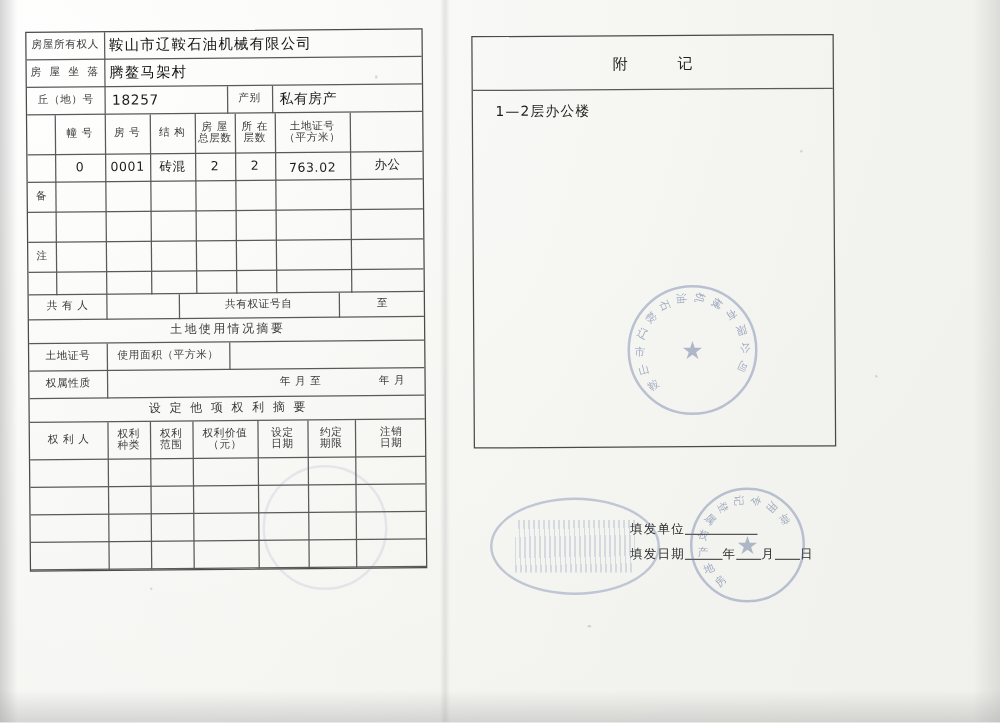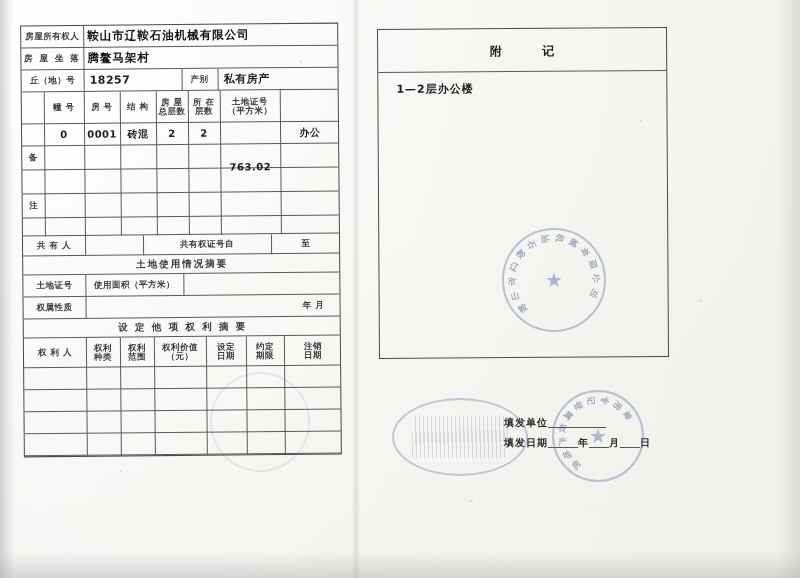--- a/index.html
+++ b/index.html
@@ -12,21 +12,20 @@
     height: 578px;
     overflow: hidden;
     font-family: "DejaVu Sans", sans-serif;
   }
   #page {
     position: relative;
     width: 800px;
     height: 578px;
     background: #e5e5e5;
     overflow: hidden;
-    font-weight: bold;
   }
   
   .paper-tint {
     position: absolute;
     left: 0; top: 0; right: 0; bottom: 0;
     background:
       radial-gradient(ellipse at 12% 12%, rgba(250,250,248,0.0) 0%, rgba(238,238,234,0.55) 78%),
       linear-gradient(105deg, #ffffff 0%, #fbfbf9 40%, #f3f3ef 100%);
     pointer-events: none;
   }
@@ -312,38 +311,39 @@
     <div class="cell lbl two-line" style="left:198px;top:66px;width:60px;height:32px;">
         <span>土地证号</span>
         <span>（平方米）</span>
       </div>
 
     <div class="cell val" style="left:22px;top:98px;width:40px;height:22px;">0</div>
     <div class="cell val" style="left:62px;top:98px;width:36px;height:22px;">0001</div>
     <div class="cell val" style="left:98px;top:98px;width:36px;height:22px;">砖混</div>
     <div class="cell val" style="left:134px;top:98px;width:32px;height:22px;">2</div>
     <div class="cell val" style="left:166px;top:98px;width:32px;height:22px;">2</div>
-    <div class="cell val" style="left:198px;top:98px;width:60px;height:26px;margin-top:32px;">763.02</div>
+    <div class="cell val" style="left:198px;top:98px;width:60px;height:26px;">763.02</div>
     <div class="cell val" style="left:258px;top:98px;width:60px;height:22px;">办公</div>
 
     <div class="cell lbl" style="left:0;top:120px;width:22px;height:24px;">备</div>
     <div class="cell lbl" style="left:0;top:168px;width:22px;height:24px;">注</div>
 
     <div class="cell lbl" style="left:0;top:210px;width:62px;height:20px;">共 有 人</div>
     <div class="cell val" style="left:62px;top:210px;width:58px;height:20px;"></div>
     <div class="cell lbl" style="left:120px;top:210px;width:128px;height:20px;">共有权证号自</div>
     <div class="cell lbl" style="left:248px;top:210px;width:70px;height:20px;">至</div>
 
     <div class="cell lbl" style="left:0;top:230px;width:318px;height:19px;letter-spacing:2px;font-size:9.5px;">土地使用情况摘要</div>
 
     <div class="cell lbl" style="left:0;top:249px;width:62px;height:22px;">土地证号</div>
     <div class="cell lbl" style="left:62px;top:249px;width:98px;height:22px;">使用面积（平方米）</div>
     <div class="cell val" style="left:160px;top:249px;width:158px;height:22px;"></div>
 
     <div class="cell lbl" style="left:0;top:271px;width:62px;height:22px;">权属性质</div>
+    <div class="cell lbl" style="left:172px;top:271px;width:90px;height:22px;">年    月 至</div>
     <div class="cell lbl" style="left:262px;top:271px;width:56px;height:22px;">年    月</div>
 
     <div class="cell lbl" style="left:0;top:293px;width:318px;height:19px;letter-spacing:2px;font-size:9.5px;">设 定 他 项 权 利 摘 要</div>
 
     <div class="cell lbl" style="left:0;top:312px;width:62px;height:30px;">权 利 人</div>
     <div class="cell lbl two-line" style="left:62px;top:312px;width:34px;height:30px;">
         <span>权利</span>
         <span>种类</span>
       </div>
     <div class="cell lbl two-line" style="left:96px;top:312px;width:34px;height:30px;">

